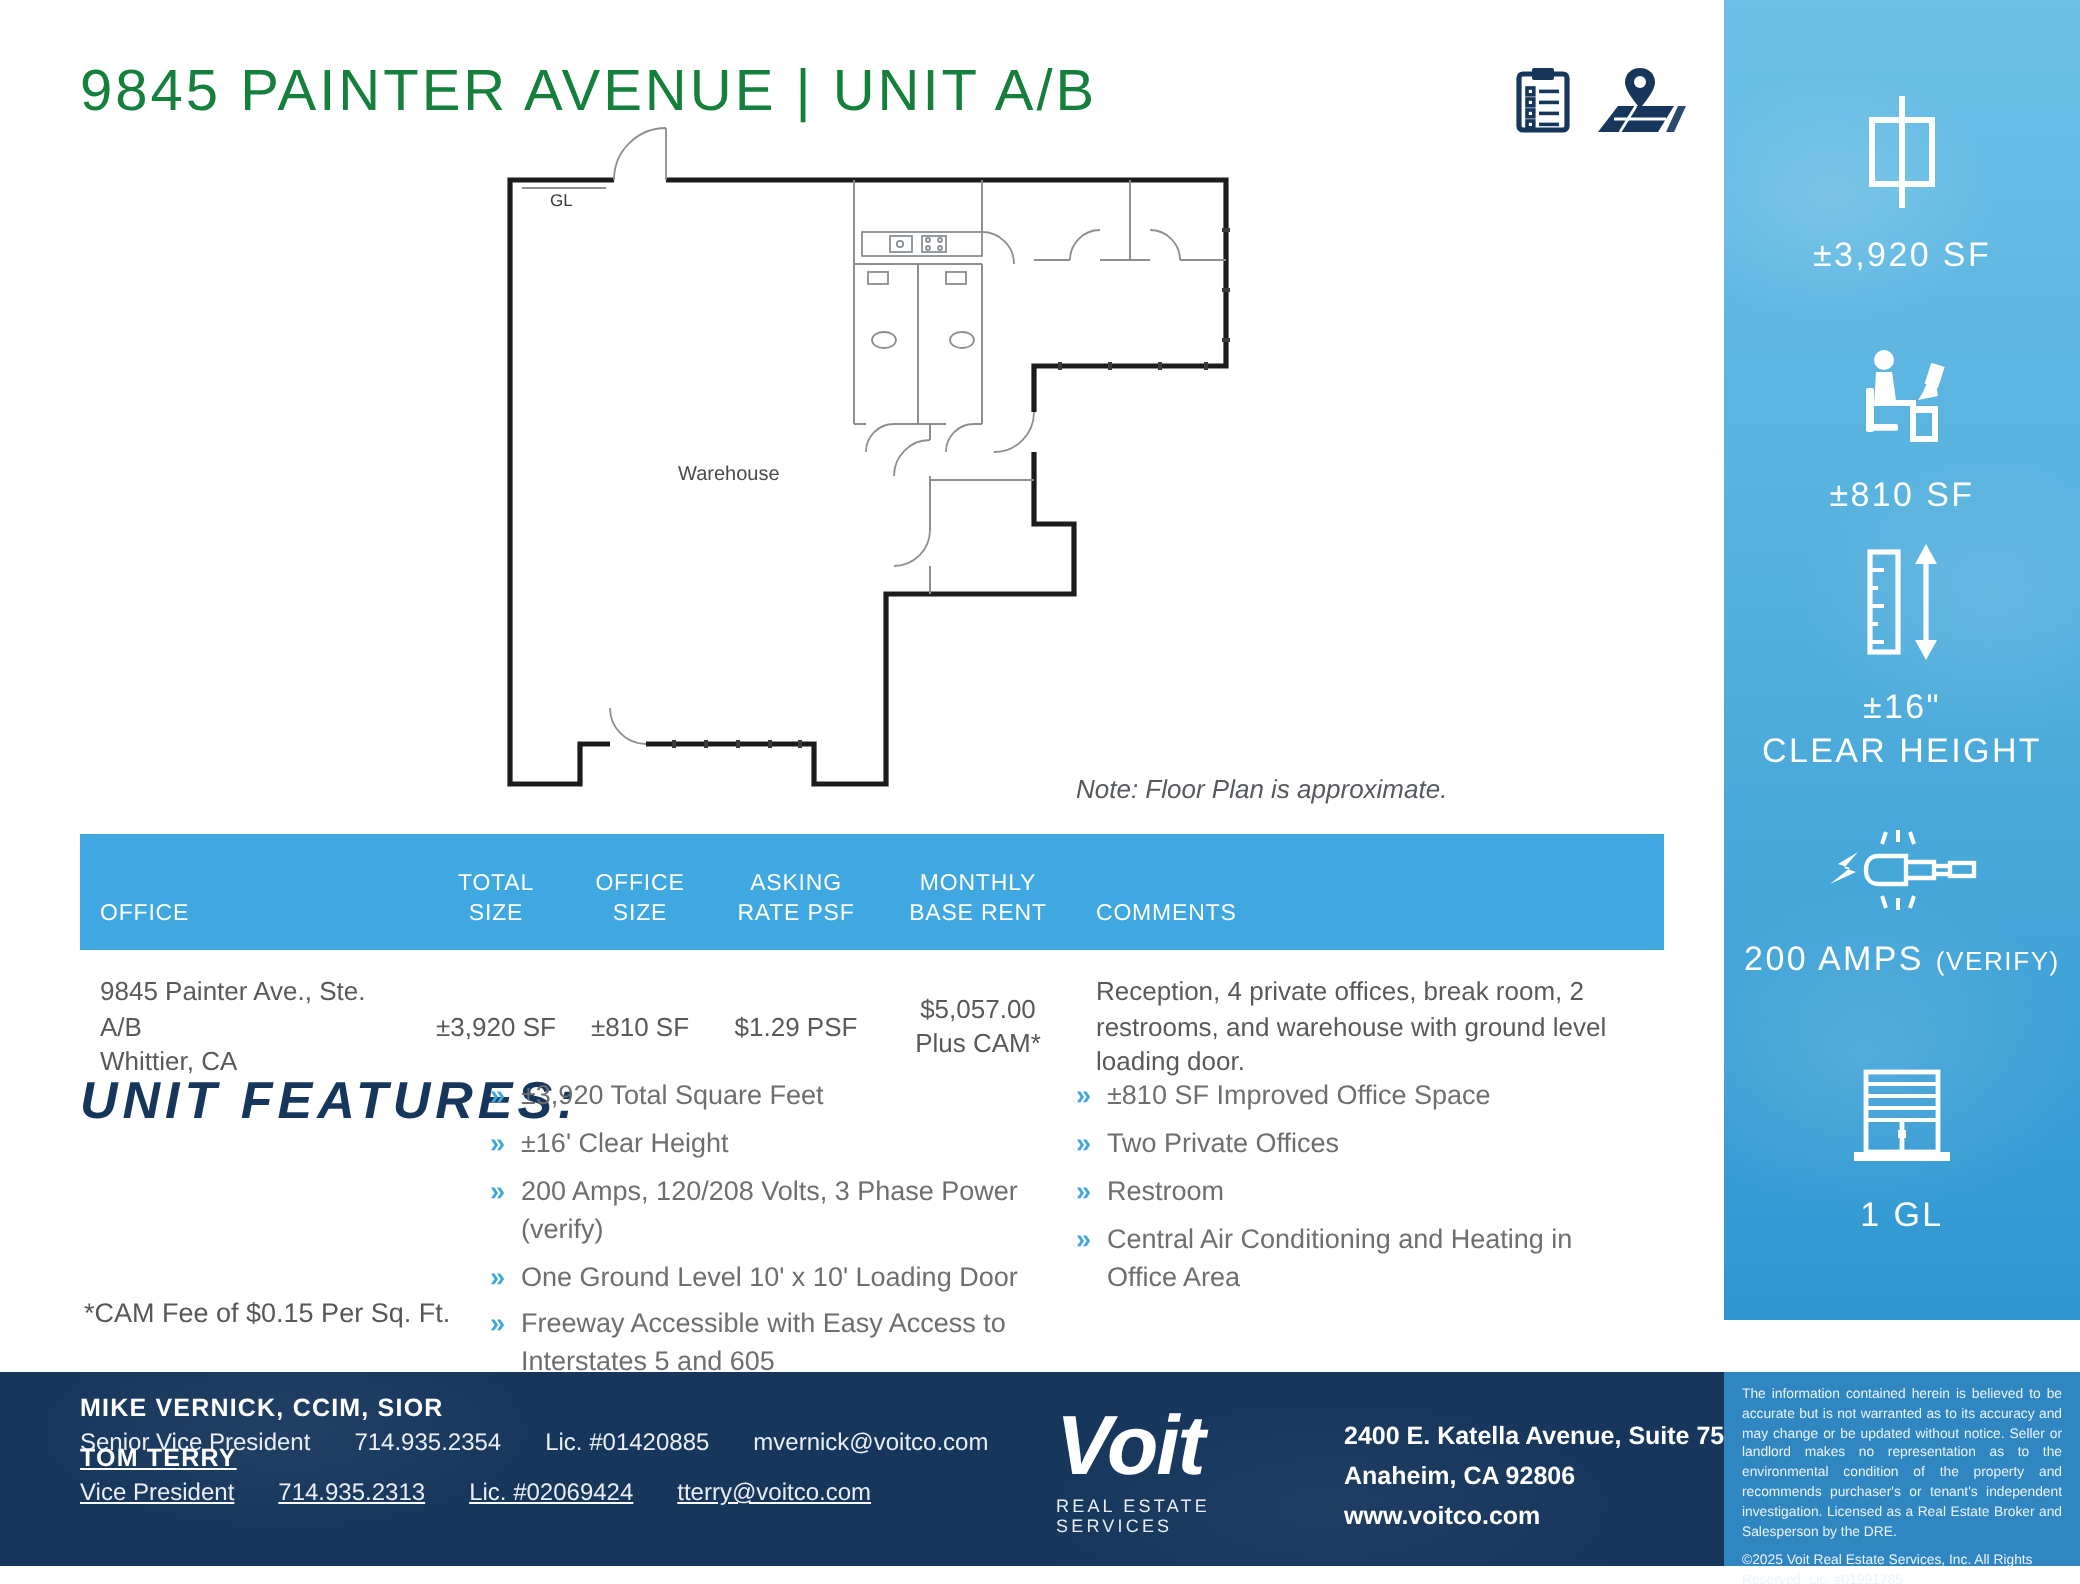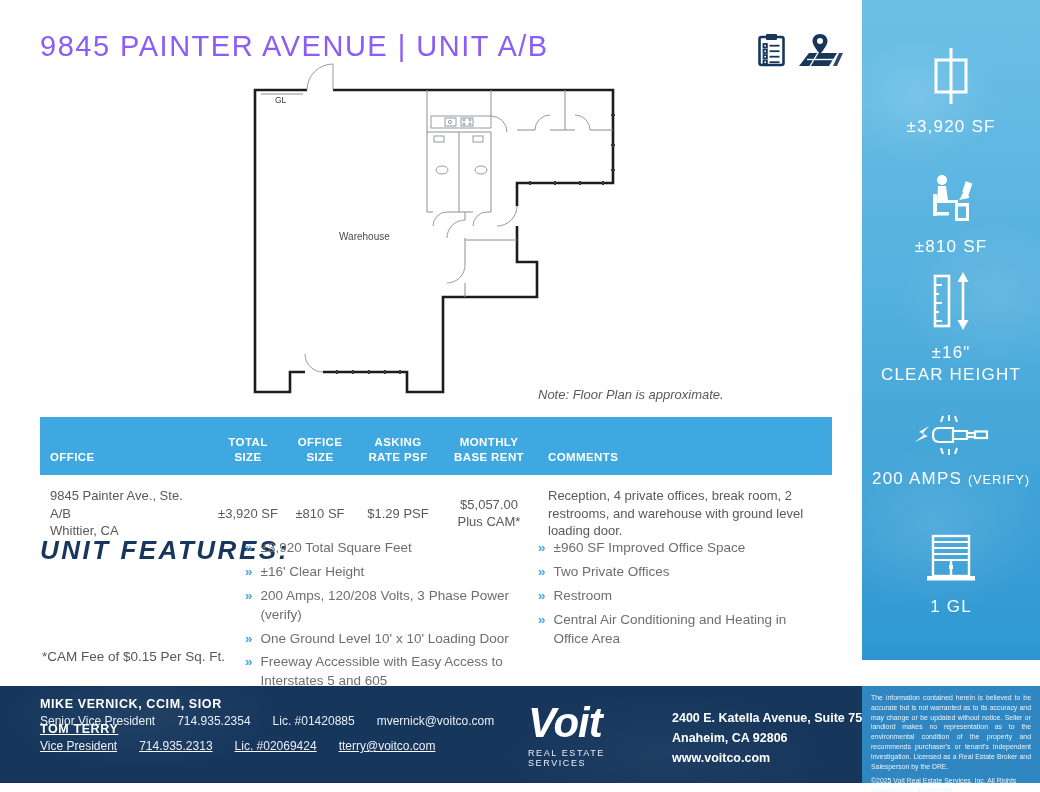--- a/index.html
+++ b/index.html
@@ -6,21 +6,21 @@
   html,body { background:#e8e8e8; }
   .page {
     position:relative; width:1040px; height:792px; margin:0 auto;
     background:#ffffff; overflow:hidden;
     font-family:"Liberation Sans", sans-serif;
   }
   
   .title {
     position:absolute; left:40px; top:30px;
     font-size:29px; font-weight:500; letter-spacing:1.5px;
-    color:#8b5cf6; white-space:nowrap;
+    color:#15803d; white-space:nowrap;
   }
   .top-icons { position:absolute; left:758px; top:34px; width:92px; height:36px; display:flex; gap:12px; align-items:center; }
 
   
   .sidebar {
     position:absolute; left:862px; top:0; width:178px; height:660px;
     background:
       radial-gradient(120px 90px at 30% 15%, rgba(255,255,255,.14), rgba(255,255,255,0) 70%),
       radial-gradient(140px 110px at 75% 45%, rgba(255,255,255,.10), rgba(255,255,255,0) 70%),
       radial-gradient(160px 120px at 40% 80%, rgba(255,255,255,.12), rgba(255,255,255,0) 70%),
@@ -36,21 +36,21 @@
   .plan svg { overflow:visible; }
   .plan-note { position:absolute; left:538px; top:387px; font-size:13px; color:#565a5e;font-style:italic; }
 
   
   .tbl { position:absolute; left:40px; top:417px; width:792px; }
   .tbl-head {
     display:grid; grid-template-columns:172px 72px 72px 84px 98px 294px;
     background:#3fa8e0; color:#fff; min-height:58px; align-items:end;
     padding:8px 0 9px 0;
   }
-  .tbl-head .hc { font-size:11.5px; font-weight:bold; letter-spacing:.4px; line-height:1.35; padding:0 6px; text-align:center; }
+  .tbl-head .hc { font-size:11.5px; font-weight:normal; letter-spacing:.4px; line-height:1.35; padding:0 6px; text-align:center; }
   .tbl-head .hc.left { text-align:left; padding-left:10px; }
   .tbl-row {
     display:grid; grid-template-columns:172px 72px 72px 84px 98px 294px;
     color:#58595b; padding:12px 0 10px 0; align-items:center;
   }
   .tbl-row .c { font-size:13px; line-height:1.35; padding:0 6px; text-align:center; }
   .tbl-row .c.left { text-align:left; padding-left:10px; }
 
   
   .features-heading {
@@ -316,21 +316,21 @@
         <span>One Ground Level 10'  x 10' Loading Door</span>
       </div>
     <div class="feat">
         <span class="bullet">»</span>
         <span>Freeway Accessible with Easy Access to Interstates 5 and 605</span>
       </div>
   </div>
   <div class="feat-col colR">
     <div class="feat">
         <span class="bullet">»</span>
-        <span>±960 SF Improved Office Space</span>
+        <span>±810 SF Improved Office Space</span>
       </div>
     <div class="feat">
         <span class="bullet">»</span>
         <span>Two Private Offices</span>
       </div>
     <div class="feat">
         <span class="bullet">»</span>
         <span>Restroom</span>
       </div>
     <div class="feat">

